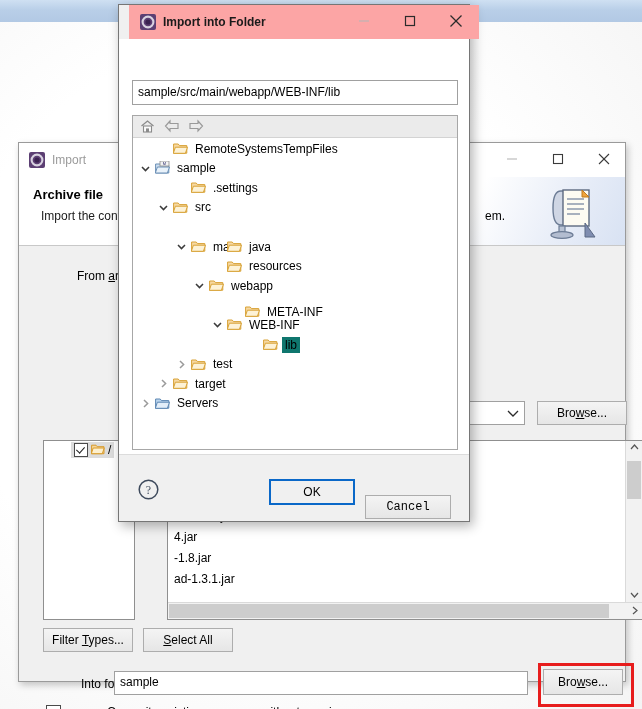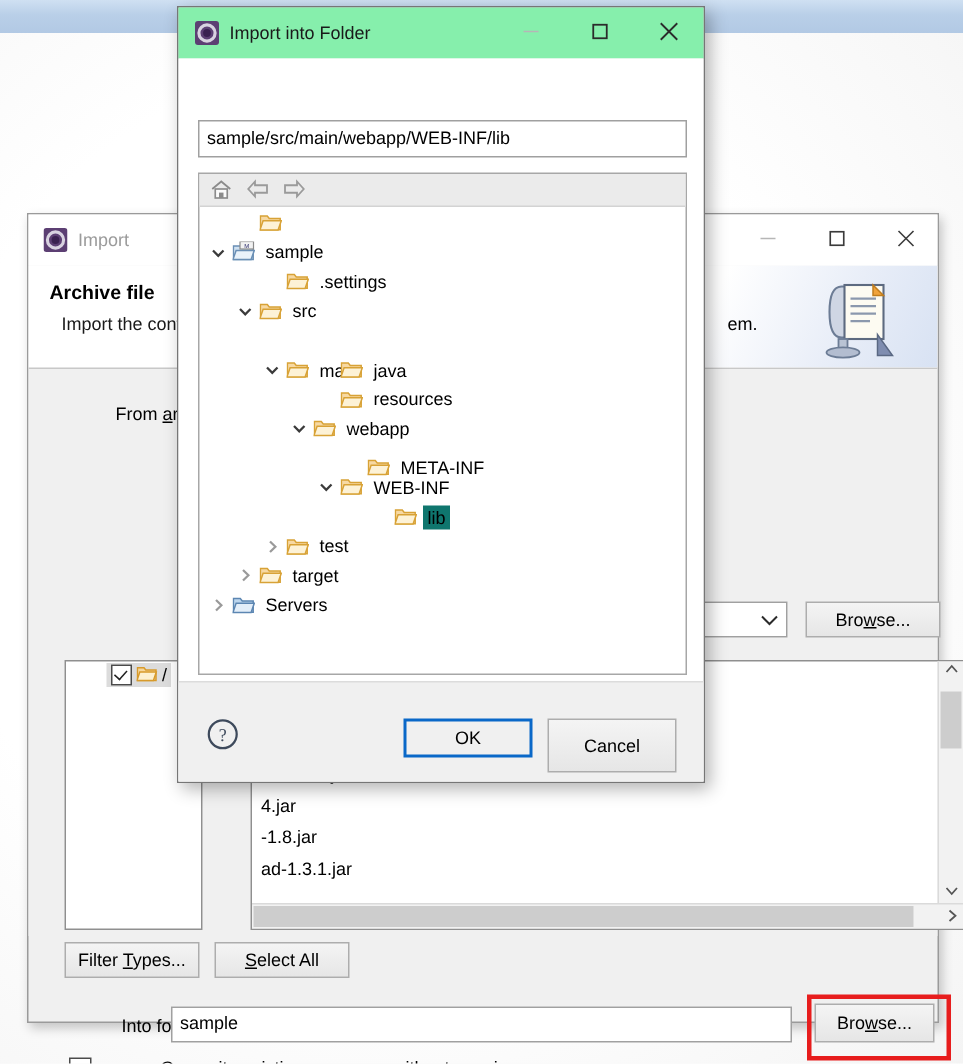--- a/index.html
+++ b/index.html
@@ -83,21 +83,21 @@
   
   .btn{box-sizing:border-box;display:flex;align-items:center;justify-content:center;
     background:linear-gradient(to bottom,#f4f4f4,#e6e6e6);
     border:1px solid #adadad;font-size:12px;color:#000;}
   .btn.default{border:2px solid #0a68c8;background:#f0f0f0;}
   .btn u{text-decoration:underline;}
 
   
   #folder-dialog{left:118px;top:4px;width:350px;height:516px;background:#f0f0f0;
     border:1px solid #767676;box-shadow:3px 4px 11px rgba(0,0,0,.30);}
-  #fd-titlebar{left:0;top:0;width:100%;height:34px;background:#86efac;}
+  #fd-titlebar{left:10px;top:0;width:100%;height:34px;background:#fca5a5;font-weight:bold;}
   #fd-icon{left:11px;top:9px;width:16px;height:16px;}
   #fd-title{left:34px;top:10px;font-size:12px;color:#1a1a1a;}
   #fd-min{left:212px;} #fd-max{left:258px;} #fd-close{left:304px;}
 
   #fd-body{left:0;top:34px;width:100%;height:482px;background:#ffffff;}
   #fd-prompt{left:13px;top:18px;font-size:12px;}
   #fd-path{left:13px;top:41px;width:324px;height:23px;background:#ffffff;
     border:1px solid #a0a0a0;}
   #fd-path span{position:absolute;left:5px;top:4px;font-size:12px;}
 
@@ -110,21 +110,21 @@
   .tnode{position:absolute;height:19px;display:flex;align-items:center;
     font-size:12px;white-space:nowrap;}
   .tnode .twist{width:13px;height:13px;position:relative;flex:0 0 13px;}
   .tnode .fname{margin-left:4px;padding:1px 3px;}
   .tnode.sel .fname{background:#0f766e;}
 
   #fd-footer{position:absolute;left:0;bottom:0;width:100%;height:66px;
     background:#f0f0f0;border-top:1px solid #dcdcdc;}
   #fd-help{left:19px;top:24px;width:21px;height:21px;position:absolute;}
   #fd-ok{position:absolute;left:150px;top:24px;width:86px;height:26px;}
-  #fd-cancel{position:absolute;left:246px;top:24px;width:86px;height:36px;}
+  #fd-cancel{position:absolute;left:246px;top:40px;width:86px;height:24px;font-family:Liberation Mono, monospace;}
 </style>
 </head>
 <body>
 
 <div class="abs" id="bg-window">
   <div class="abs" id="bg-titlebar"></div>
   <div class="abs" id="bg-body"></div>
 </div>
 
 <div class="abs" id="import-wizard">
@@ -321,20 +321,21 @@
       </div>
       <div id="fd-tree-rows">
           <div class="tnode" style="top: 23px; left: 24px;">
             <span class="twist"></span>
             <span style="margin-left: 3px; display: inline-flex;">
               <svg width="15" height="13" viewBox="0 0 15 13">
                 <path d="M0.6 2 h4.6 l1.3 1.6 h7.3 v7.6 h-13.2 z" fill="#f7d9a3" stroke="#d8a236" stroke-width="1"></path>
                 <path d="M2.4 5.2 h12.1 l-2.1 6.1 h-12.1 z" fill="#fdf2d6" stroke="#d8a236" stroke-width="1"></path>
               </svg>
             </span>
+            <span class="fname">RemoteSystemsTempFiles</span>
           </div>
           <div class="tnode" style="top: 42.6px; left: 6px;">
             <span class="twist"><svg width="13" height="13" viewBox="0 0 13 13">
                 <path d="M3 5 L6.5 8.6 L10 5" fill="none" stroke="#3b3b3b" stroke-width="1.5"></path>
               </svg></span>
             <span style="margin-left: 3px; display: inline-flex;">
               <svg width="15" height="14" viewBox="0 0 15 14">
                 <path d="M0.6 3 h4.6 l1.3 1.6 h7.3 v7.4 h-13.2 z" fill="#cfe0f0" stroke="#6a8fb5" stroke-width="1"></path>
                 <path d="M2.4 6 h12.1 l-2.1 6 h-12.1 z" fill="#e9f2fa" stroke="#6a8fb5" stroke-width="1"></path>
                 <rect x="5" y="0" width="9" height="5" fill="#f2f2f2" stroke="#8a8a8a" stroke-width="0.8"></rect>

